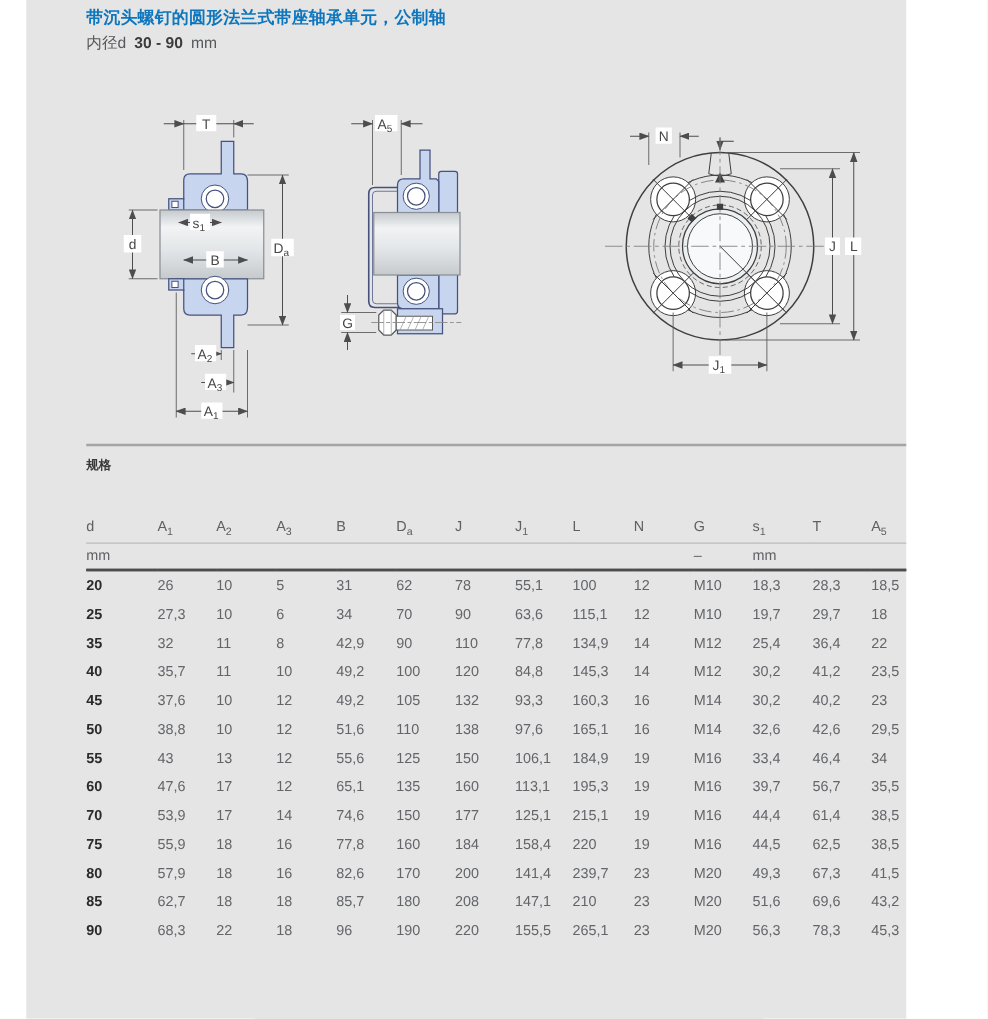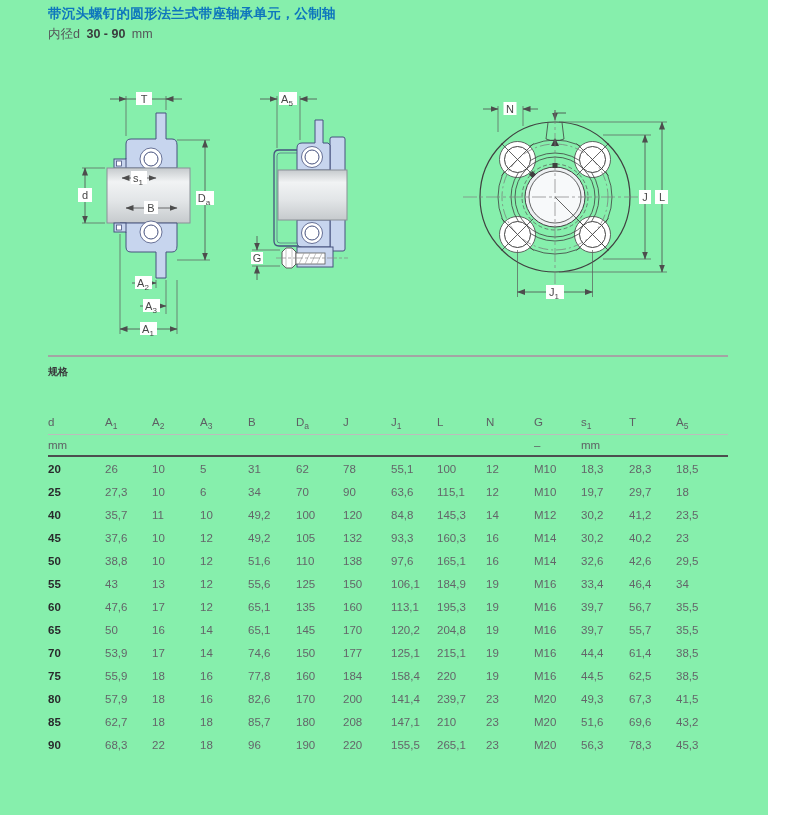--- a/index.html
+++ b/index.html
@@ -1,17 +1,17 @@
 <!DOCTYPE html>
 <html><head>
 <meta charset="utf-8">
 <style>
   html,body{margin:0;padding:0;background:#fff;}
-  .page{position:relative;width:768px;height:815px;background:#86efac;overflow:hidden;
-        font-family:"Liberation Sans","DejaVu Sans",sans-serif;}
+  .page{position:relative;width:704px;height:815px;background:#e5e5e5;overflow:hidden;
+        font-family:"Liberation Sans","DejaVu Sans",sans-serif;margin-left:21px;}
   .title{position:absolute;left:48px;top:5px;font-size:13.5px;font-weight:bold;color:#0e76bd;letter-spacing:.2px;}
   .subtitle{position:absolute;left:48px;top:26px;font-size:12.5px;color:#55575a;}
   .subtitle .range{font-weight:bold;color:#3a3b3d;margin:0 3px;}
   .rule-top{position:absolute;left:48px;top:355px;width:680px;height:2px;background:#a4a4a4;}
   .section-title{position:absolute;left:48px;top:365px;font-size:10px;font-weight:bold;color:#38393b;}
   table.spec{position:absolute;left:48px;top:394px;width:680px;border-collapse:collapse;
              table-layout:fixed;font-size:11.5px;color:#636569;}
   table.spec th{font-weight:normal;text-align:left;vertical-align:bottom;height:34px;
                 padding:0 0 6px 0;border-bottom:1px solid #bcbcbc;color:#5e6064;}
   table.spec td{padding:0;white-space:nowrap;}
@@ -345,20 +345,36 @@
           <td>90</td>
           <td>63,6</td>
           <td>115,1</td>
           <td>12</td>
           <td>M10</td>
           <td>19,7</td>
           <td>29,7</td>
           <td>18</td>
         </tr>
         <tr>
+          <td class="dcol">35</td>
+          <td>32</td>
+          <td>11</td>
+          <td>8</td>
+          <td>42,9</td>
+          <td>90</td>
+          <td>110</td>
+          <td>77,8</td>
+          <td>134,9</td>
+          <td>14</td>
+          <td>M12</td>
+          <td>25,4</td>
+          <td>36,4</td>
+          <td>22</td>
+        </tr>
+        <tr>
           <td class="dcol">40</td>
           <td>35,7</td>
           <td>11</td>
           <td>10</td>
           <td>49,2</td>
           <td>100</td>
           <td>120</td>
           <td>84,8</td>
           <td>145,3</td>
           <td>14</td>
@@ -425,36 +441,20 @@
           <td>160</td>
           <td>113,1</td>
           <td>195,3</td>
           <td>19</td>
           <td>M16</td>
           <td>39,7</td>
           <td>56,7</td>
           <td>35,5</td>
         </tr>
         <tr>
-          <td class="dcol">65</td>
-          <td>50</td>
-          <td>16</td>
-          <td>14</td>
-          <td>65,1</td>
-          <td>145</td>
-          <td>170</td>
-          <td>120,2</td>
-          <td>204,8</td>
-          <td>19</td>
-          <td>M16</td>
-          <td>39,7</td>
-          <td>55,7</td>
-          <td>35,5</td>
-        </tr>
-        <tr>
           <td class="dcol">70</td>
           <td>53,9</td>
           <td>17</td>
           <td>14</td>
           <td>74,6</td>
           <td>150</td>
           <td>177</td>
           <td>125,1</td>
           <td>215,1</td>
           <td>19</td>

